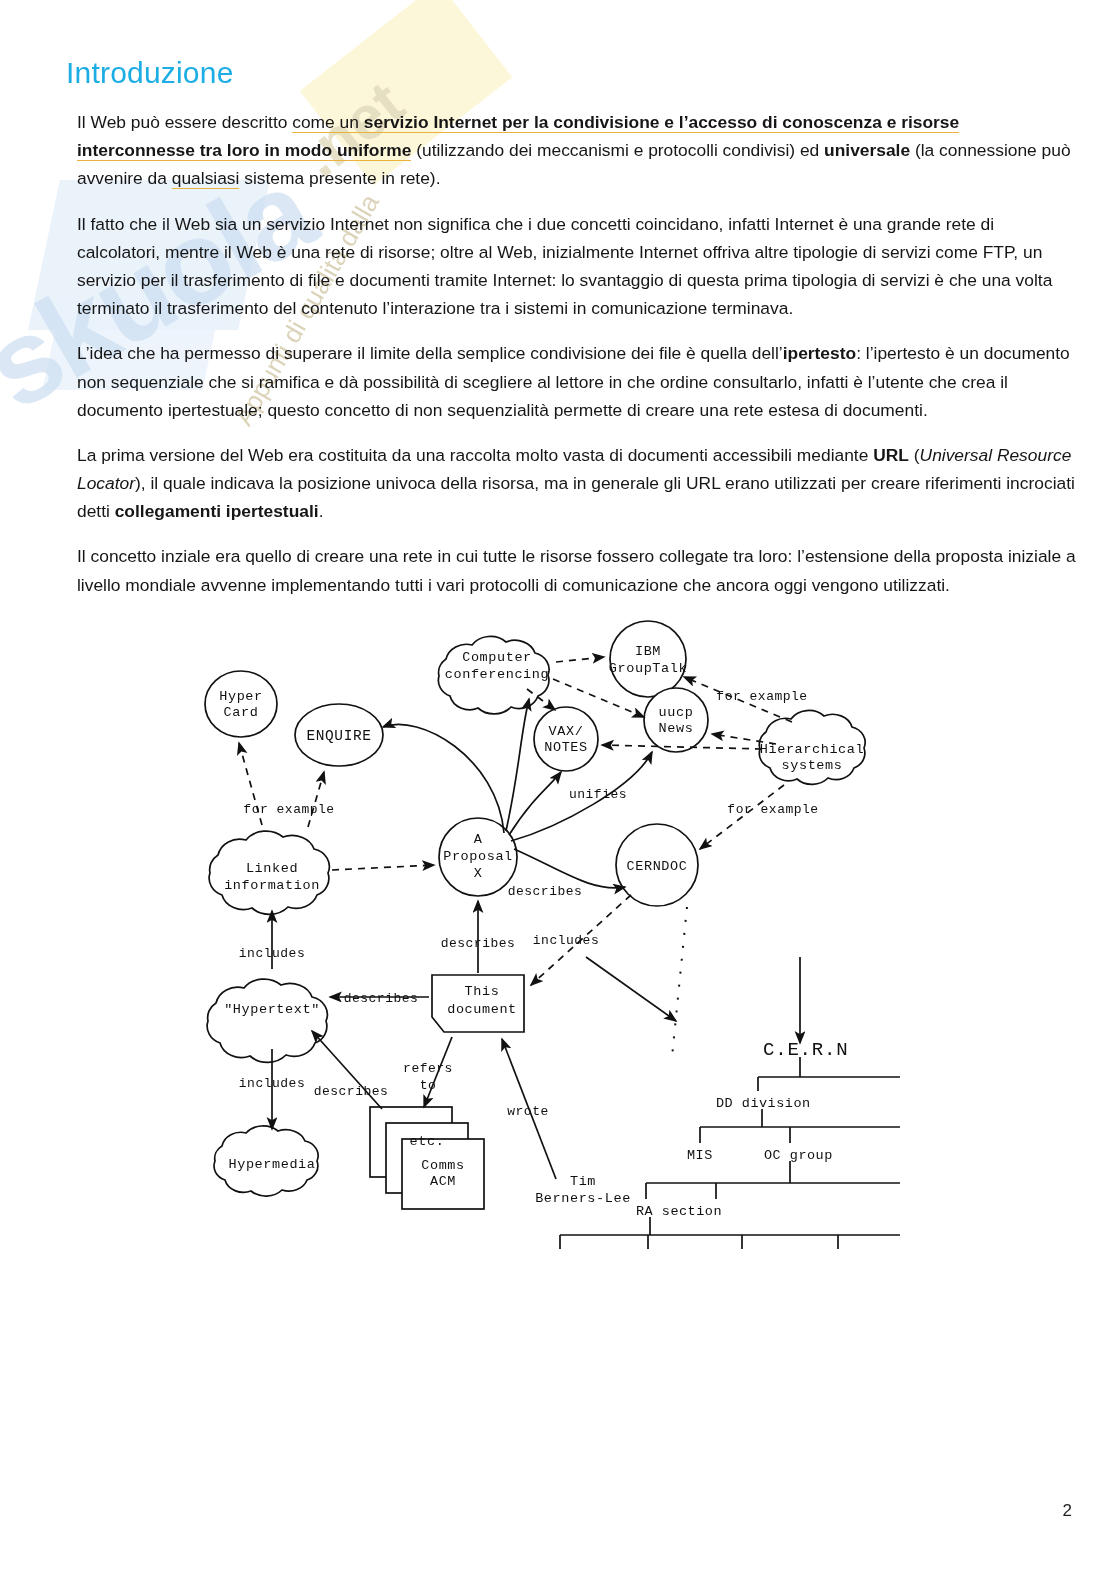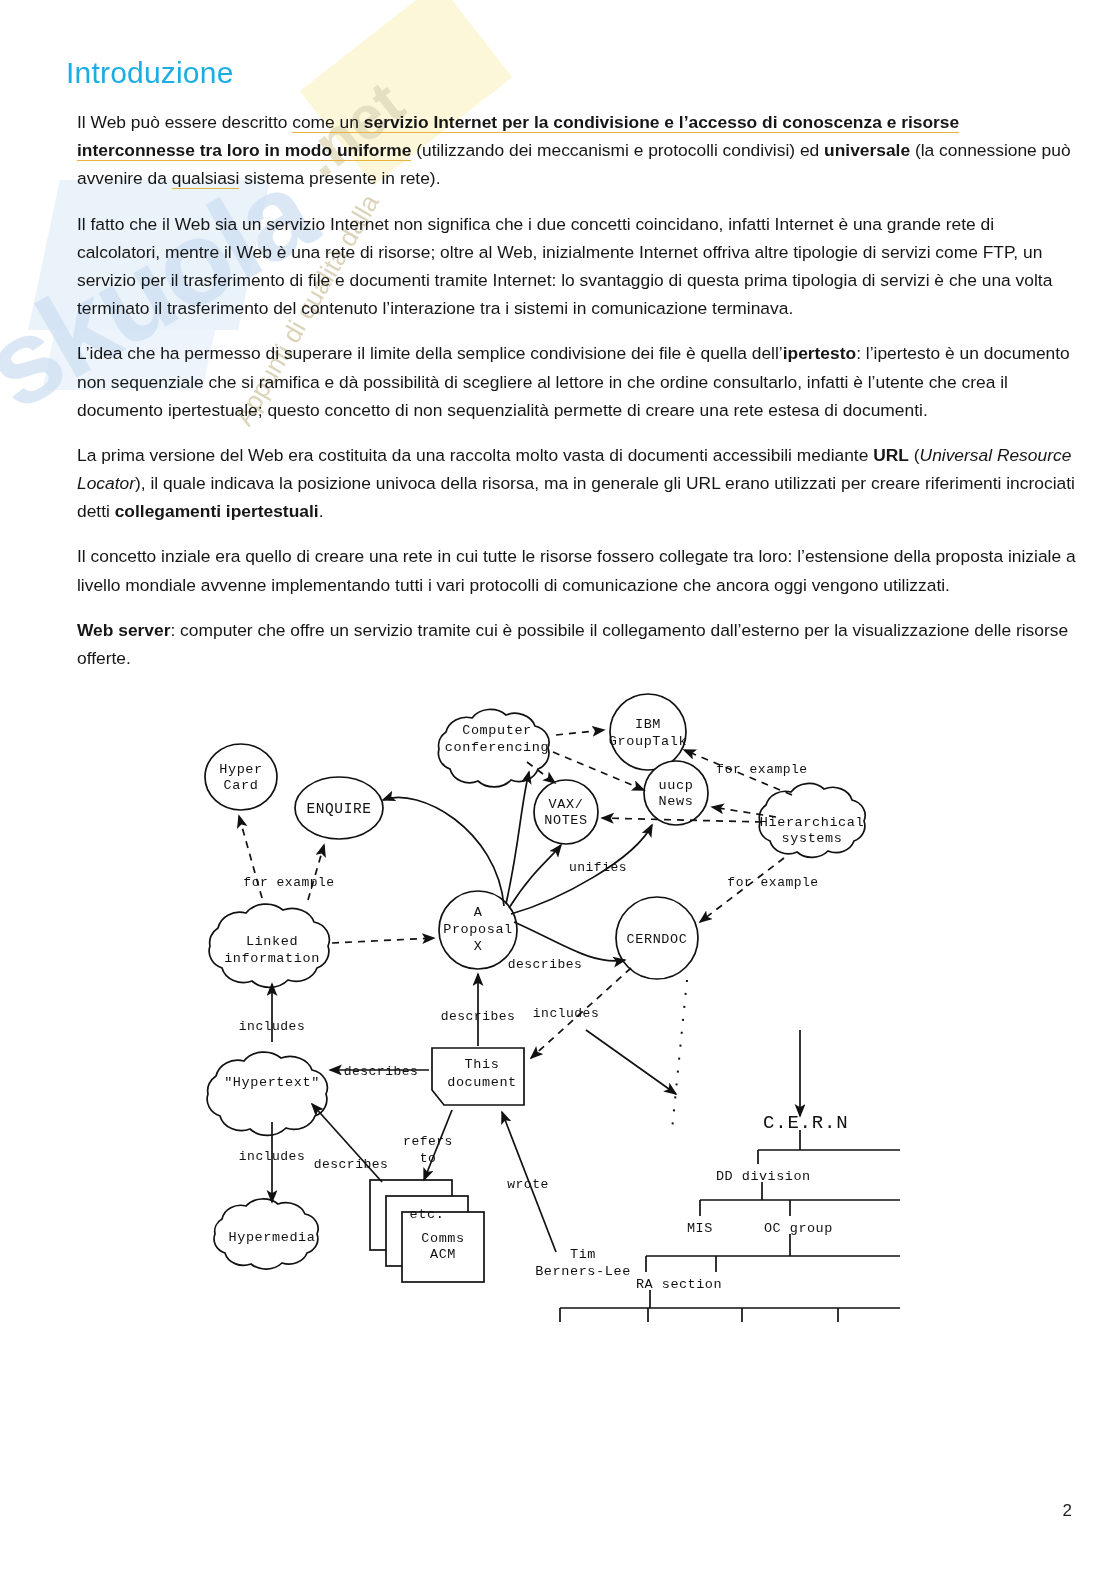--- a/index.html
+++ b/index.html
@@ -155,21 +155,20 @@
 
   <div class="content">
 
     <h1 class="doc-title">Introduzione</h1>
 
     <p class="para"><span>Il Web può essere descritto </span><span class="hl">come un </span><span class="b hl">servizio Internet per la condivisione e l’accesso di conoscenza e risorse interconnesse tra loro in modo uniforme</span><span> (utilizzando dei meccanismi e protocolli condivisi) ed </span><span class="b">universale</span><span> (la connessione può avvenire da </span><span class="hl">qualsiasi</span><span> sistema presente in rete).</span></p>
     <p class="para"><span>Il fatto che il Web sia un servizio Internet non significa che i due concetti coincidano, infatti Internet è una grande rete di calcolatori, mentre il Web è una rete di risorse; oltre al Web, inizialmente Internet offriva altre tipologie di servizi come FTP, un servizio per il trasferimento di file e documenti tramite Internet: lo svantaggio di questa prima tipologia di servizi è che una volta terminato il trasferimento del contenuto l’interazione tra i sistemi in comunicazione terminava.</span></p>
     <p class="para"><span>L’idea che ha permesso di superare il limite della semplice condivisione dei file è quella dell’</span><span class="b">ipertesto</span><span>: l’ipertesto è un documento non sequenziale che si ramifica e dà possibilità di scegliere al lettore in che ordine consultarlo, infatti è l’utente che crea il documento ipertestuale; questo concetto di non sequenzialità permette di creare una rete estesa di documenti.</span></p>
     <p class="para"><span>La prima versione del Web era costituita da una raccolta molto vasta di documenti accessibili mediante </span><span class="b">URL</span><span> (</span><span class="i">Universal Resource Locator</span><span>), il quale indicava la posizione univoca della risorsa, ma in generale gli URL erano utilizzati per creare riferimenti incrociati detti </span><span class="b">collegamenti ipertestuali</span><span>.</span></p>
     <p class="para"><span>Il concetto inziale era quello di creare una rete in cui tutte le risorse fossero collegate tra loro: l’estensione della proposta iniziale a livello mondiale avvenne implementando tutti i vari protocolli di comunicazione che ancora oggi vengono utilizzati.</span></p>
-    <p class="para"><span class="b">Web server</span><span>: computer che offre un servizio tramite cui è possibile il collegamento dall’esterno per la visualizzazione delle risorse offerte.</span></p>
 
     <div class="figure-wrap">
       <svg width="1116" height="640" viewBox="0 0 1116 640" xmlns="http://www.w3.org/2000/svg" font-family="'Liberation Mono', monospace" fill="none" stroke="#111">
 
         <defs>
           <marker id="ah" markerWidth="9" markerHeight="9" refX="7" refY="3.2" orient="auto">
             <path d="M0,0 L8,3.2 L0,6.4 L1.8,3.2 z" fill="#111" stroke="none"></path>
           </marker>
         </defs>
 

